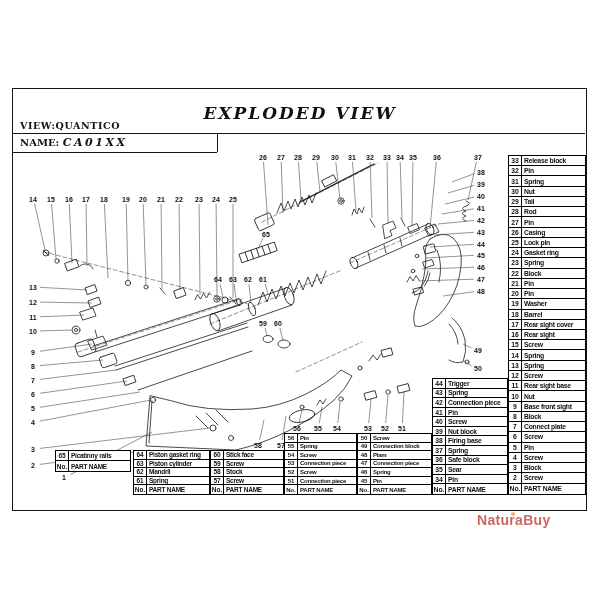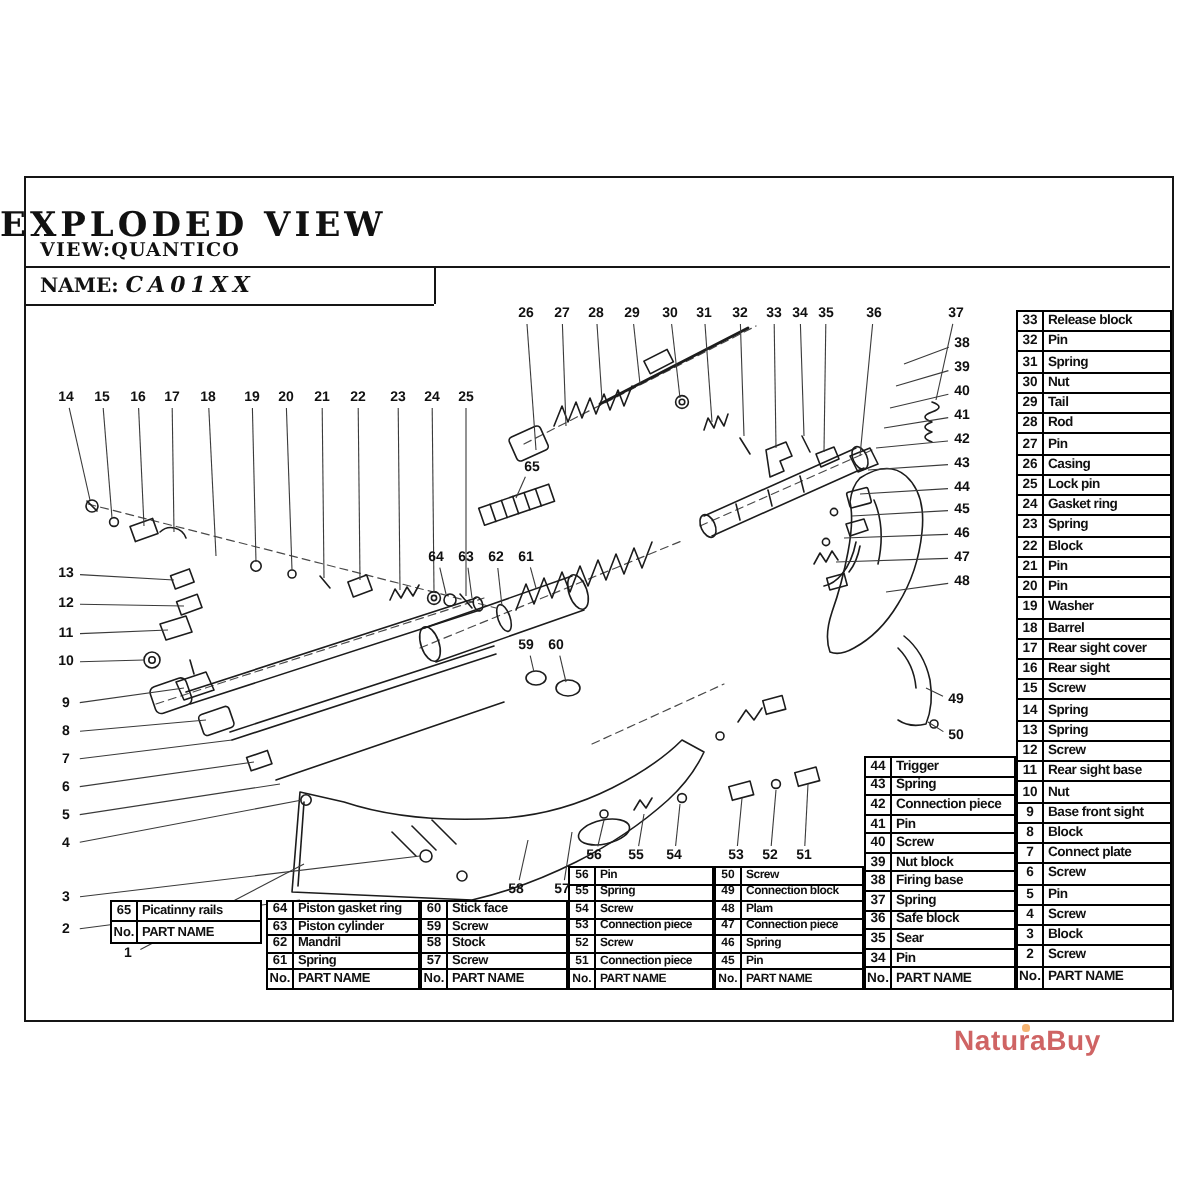--- a/index.html
+++ b/index.html
@@ -1,21 +1,21 @@
 <!DOCTYPE html>
 <html><head>
 <meta charset="utf-8">
 <style>
   html,body{margin:0;padding:0;background:#fff;}
   #scene{position:relative;width:600px;height:600px;background:#ffffff;overflow:hidden;
          font-family:"Liberation Sans",sans-serif;color:#111;}
   .abs{position:absolute;}
   .sheet-border{left:12px;top:88px;width:573px;height:421px;border:1.3px solid #151515;z-index:5;pointer-events:none;}
-  .page-title{left:0;top:103px;width:100%;
-              font-family:"DejaVu Serif",serif;font-weight:bold;font-size:17px;letter-spacing:2px;z-index:6;}
+  .page-title{left:0;top:103px;width:100%;text-align:center;
+              font-family:"DejaVu Serif",serif;font-weight:bold;font-size:17px;letter-spacing:2px;z-index:6;font-style:italic;}
   .model-line{left:20px;top:120px;font-family:"DejaVu Serif",serif;font-weight:bold;font-size:9.5px;letter-spacing:.6px;z-index:6;}
   .item-line{left:20px;top:136px;font-family:"DejaVu Serif",serif;font-weight:bold;font-size:10px;z-index:6;}
   .item-line .val{font-style:italic;font-size:11px;letter-spacing:2.5px;}
   .rule{border-top:1px solid #151515;height:0;z-index:6;}
   .rule-title{left:12px;top:133px;width:573px;}
   .rule-model{left:12px;top:152px;width:205px;}
   .vrule-model{left:217px;top:133px;height:19px;border-left:1px solid #151515;z-index:6;}
   #art{left:0;top:0;z-index:1;}
   #art .ink{stroke:#1c1c1c;fill:none;stroke-width:.8;stroke-linecap:round;stroke-linejoin:round;}
   #leader-svg{left:0;top:0;z-index:2;}

